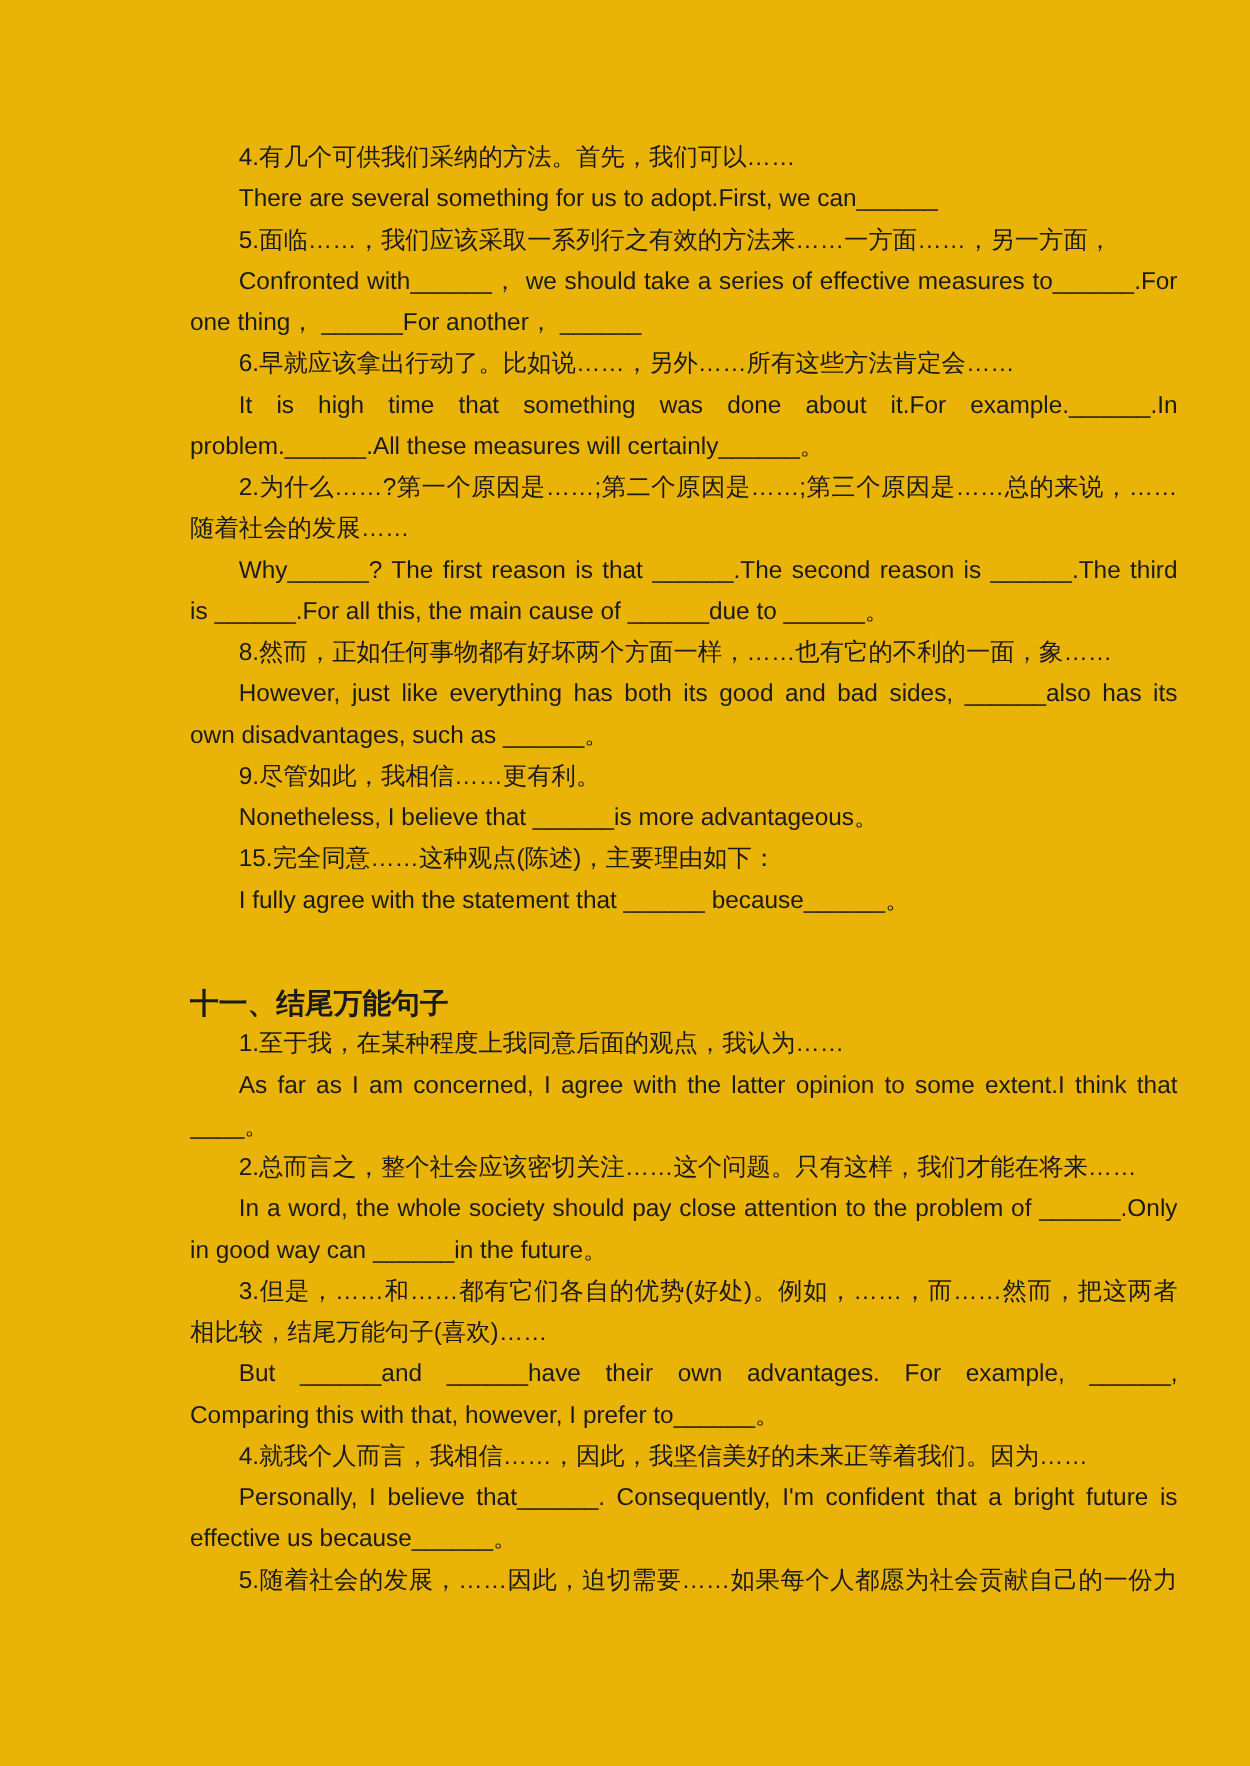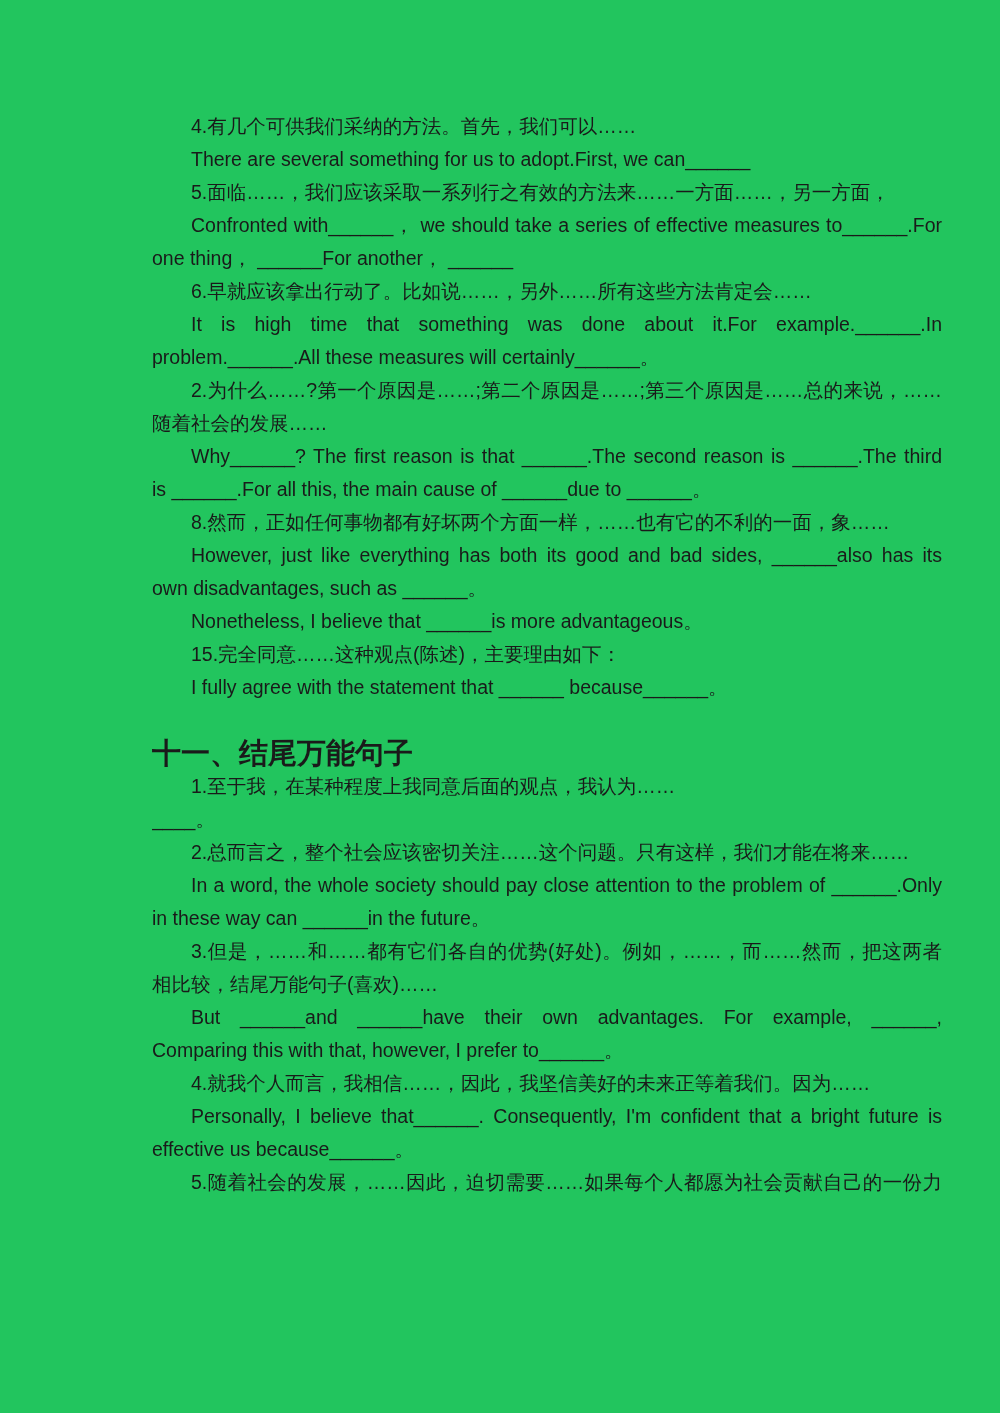--- a/index.html
+++ b/index.html
@@ -7,40 +7,41 @@
     width: 1000px;
     height: 1413px;
     background: #ffffff;
     font-family: "Liberation Sans", "DejaVu Sans", sans-serif;
   }
   .page {
     box-sizing: border-box;
     width: 1000px;
     height: 1413px;
     padding: 110px 58px 40px 152px;
-    background: #22c55e;
+    background: #eab308;
     color: #1a1a1a;
     overflow: hidden;
   }
   .line {
     font-size: 19.5px;
     line-height: 33px;
     height: 33px;
     overflow: hidden;
     text-align: left;
     white-space: pre-wrap;
   }
   .line.indent { text-indent: 39px; }
   .line.fill {
     text-align: justify;
     text-align-last: justify;
   }
   .line.heading {
     font-weight: bold;
-    font-size: 29px;
+    font-size: 23px;
+    margin-top: 16px;
   }
   .line.blank { }
 </style>
 </head>
 <body>
 
 <div class="page">
   <main>
       <div class="line indent">4.有几个可供我们采纳的方法。首先，我们可以……</div>
       <div class="line indent">There are several something for us to adopt.First, we can______</div>
@@ -50,30 +51,32 @@
       <div class="line indent">6.早就应该拿出行动了。比如说……，另外……所有这些方法肯定会……</div>
       <div class="line indent fill">It is high time that something was done about it.For example.______.In</div>
       <div class="line">problem.______.All these measures will certainly______。</div>
       <div class="line indent fill">2.为什么……?第一个原因是……;第二个原因是……;第三个原因是……总的来说，……</div>
       <div class="line">随着社会的发展……</div>
       <div class="line indent fill">Why______? The first reason is that ______.The second reason is ______.The third</div>
       <div class="line">is ______.For all this, the main cause of ______due to ______。</div>
       <div class="line indent">8.然而，正如任何事物都有好坏两个方面一样，……也有它的不利的一面，象……</div>
       <div class="line indent fill">However, just like everything has both its good and bad sides, ______also has its</div>
       <div class="line">own disadvantages, such as ______。</div>
+      <div class="line indent">9.尽管如此，我相信……更有利。</div>
       <div class="line indent">Nonetheless, I believe that ______is more advantageous。</div>
       <div class="line indent">15.完全同意……这种观点(陈述)，主要理由如下：</div>
       <div class="line indent">I fully agree with the statement that ______ because______。</div>
       <div class="line blank"></div>
       <div class="line heading">十一、结尾万能句子</div>
       <div class="line indent">1.至于我，在某种程度上我同意后面的观点，我认为……</div>
+      <div class="line indent fill">As far as I am concerned, I agree with the latter opinion to some extent.I think that</div>
       <div class="line">____。</div>
       <div class="line indent">2.总而言之，整个社会应该密切关注……这个问题。只有这样，我们才能在将来……</div>
       <div class="line indent fill">In a word, the whole society should pay close attention to the problem of ______.Only</div>
-      <div class="line">in these way can ______in the future。</div>
+      <div class="line">in good way can ______in the future。</div>
       <div class="line indent fill">3.但是，……和……都有它们各自的优势(好处)。例如，……，而……然而，把这两者</div>
       <div class="line">相比较，结尾万能句子(喜欢)……</div>
       <div class="line indent fill">But ______and ______have their own advantages. For example, ______, while______.</div>
       <div class="line">Comparing this with that, however, I prefer to______。</div>
       <div class="line indent">4.就我个人而言，我相信……，因此，我坚信美好的未来正等着我们。因为……</div>
       <div class="line indent fill">Personally, I believe that______. Consequently, I'm confident that a bright future is</div>
       <div class="line">effective us because______。</div>
       <div class="line indent fill">5.随着社会的发展，……因此，迫切需要……如果每个人都愿为社会贡献自己的一份力</div>
     </main>
 </div>

